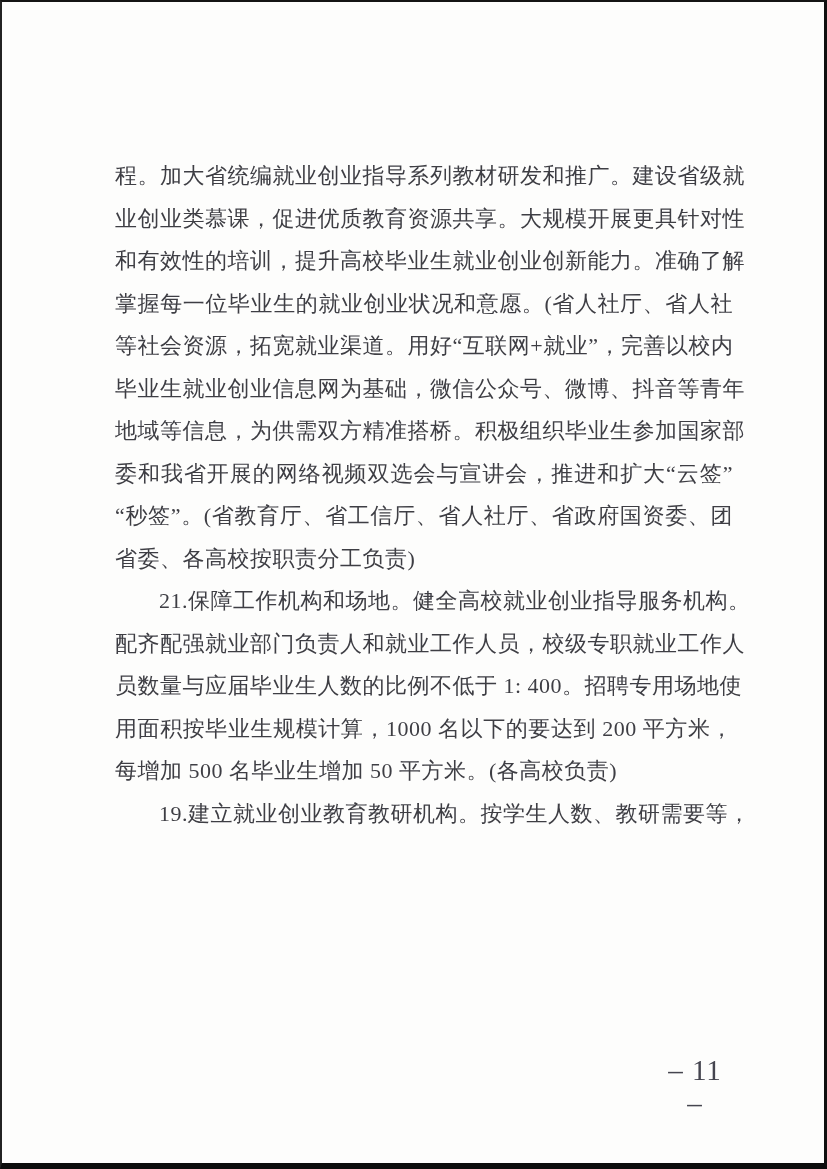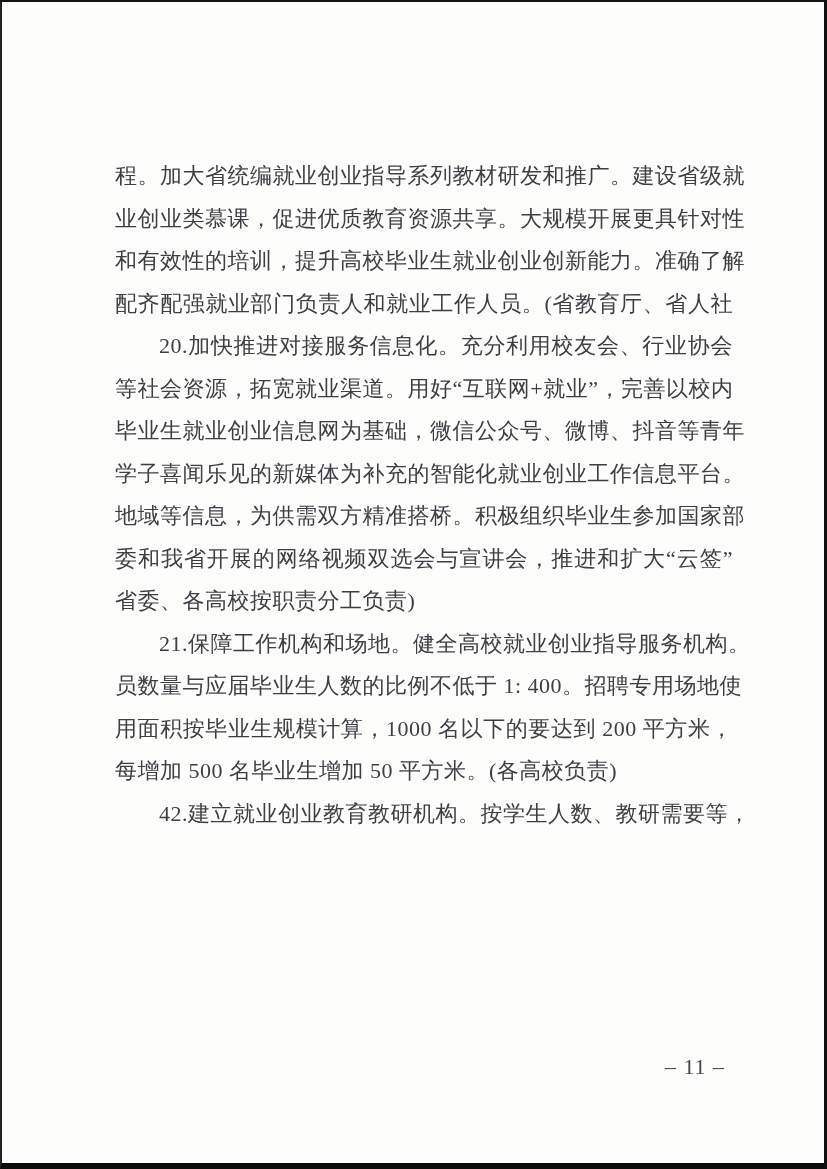--- a/index.html
+++ b/index.html
@@ -43,45 +43,45 @@
   }
   .line.p-end {
     text-align-last: left;
   }
   .page-number {
     position: absolute;
     left: 655px;
     top: 1052px;
     width: 76px;
     text-align: center;
-    font-size: 22px;
+    font-size: 29px;
     letter-spacing: 1px;
     color: #45454f;
     font-family: "Liberation Serif", "DejaVu Serif", serif;
   }
 </style>
 </head>
 <body>
 
 <div class="page">
 
   <main class="text-block">
     <div class="line">程。加大省统编就业创业指导系列教材研发和推广。建设省级就</div>
     <div class="line">业创业类慕课，促进优质教育资源共享。大规模开展更具针对性</div>
     <div class="line">和有效性的培训，提升高校毕业生就业创业创新能力。准确了解</div>
-    <div class="line">配齐配强就业部门负责人和就业工作人员。(省教育厅、省人社</div>
-    <div class="line p-start">20.加快推进对接服务信息化。充分利用校友会、行业协会</div>
+    <div class="line">掌握每一位毕业生的就业创业状况和意愿。(省人社厅、省人社</div>
     <div class="line">等社会资源，拓宽就业渠道。用好“互联网+就业”，完善以校内</div>
     <div class="line">毕业生就业创业信息网为基础，微信公众号、微博、抖音等青年</div>
-    <div class="line">学子喜闻乐见的新媒体为补充的智能化就业创业工作信息平台。</div>
     <div class="line">地域等信息，为供需双方精准搭桥。积极组织毕业生参加国家部</div>
     <div class="line">委和我省开展的网络视频双选会与宣讲会，推进和扩大“云签”</div>
+    <div class="line">“秒签”。(省教育厅、省工信厅、省人社厅、省政府国资委、团</div>
     <div class="line p-end">省委、各高校按职责分工负责)</div>
     <div class="line p-start">21.保障工作机构和场地。健全高校就业创业指导服务机构。</div>
+    <div class="line">配齐配强就业部门负责人和就业工作人员，校级专职就业工作人</div>
     <div class="line">员数量与应届毕业生人数的比例不低于 1: 400。招聘专用场地使</div>
     <div class="line">用面积按毕业生规模计算，1000 名以下的要达到 200 平方米，</div>
     <div class="line p-end">每增加 500 名毕业生增加 50 平方米。(各高校负责)</div>
-    <div class="line p-start">42.建立就业创业教育教研机构。按学生人数、教研需要等，</div>
+    <div class="line p-start">19.建立就业创业教育教研机构。按学生人数、教研需要等，</div>
   </main>
 
   <div class="page-number">– 11 –</div>
 
 </div>
 
 </body></html>

